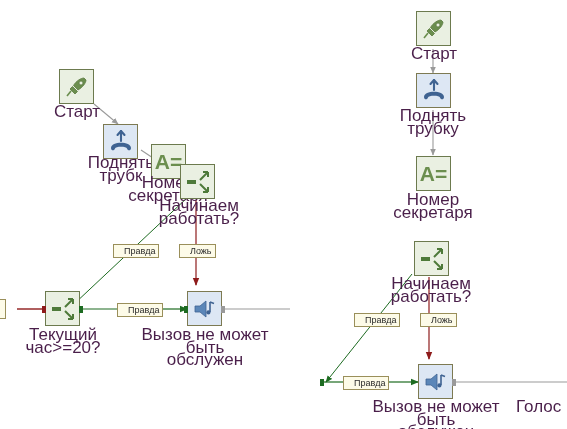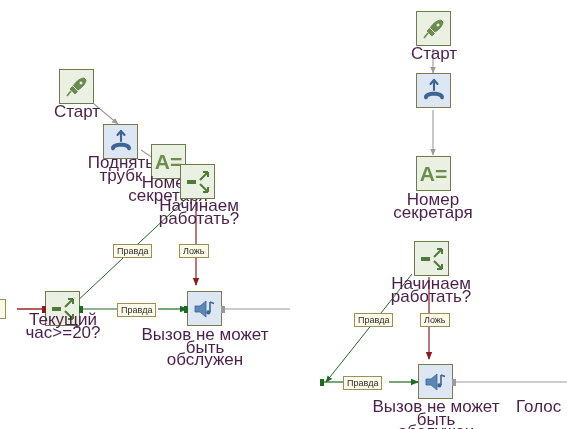--- a/index.html
+++ b/index.html
@@ -13,21 +13,21 @@
   .node.green{background:#eaf0e2;border-color:#6c7a4e;}
   .node.blue{background:#dde7f4;border-color:#7d7a52;}
 
   
   .caption{position:absolute;color:#4a1f4a;font-size:17px;line-height:12.5px;
            text-align:center;white-space:pre-line;letter-spacing:0px;}
 
   
   .chip{position:absolute;box-sizing:border-box;background:#fdfbe8;
         border:1px solid #9a8f5a;color:#2a2a2a;font-size:9px;line-height:10px;
-        padding:1px 3px 1px 3px;white-space:nowrap;}
+        padding:1px 3px 1px 10px;white-space:nowrap;}
   .chip.blank{padding:0;width:10px;height:20px;}
 
   
   .port{position:absolute;width:4px;height:7px;}
   .port.g{background:#1d6b21;}
   .port.r{background:#8e1b1b;}
   .port.gr{background:#9a9a9a;}
 </style>
 </head>
 <body>
@@ -112,21 +112,21 @@
   </div>
   <div class="caption" style="left:140px;top:200px;width:118px;">Начинаем работать?</div>
 
   <div class="node green" style="left:45px;top:291px;width:35px;height:35px;">
     <svg width="26" height="26" viewBox="0 0 26 26">
       <rect x="2" y="11" width="9" height="4" fill="#4e7a3a"></rect>
       <path d="M15,11 L23,3 M23,3 L18,3 M23,3 L23,8" stroke="#4e7a3a" stroke-width="2" fill="none"></path>
       <path d="M15,15 L23,23 M23,23 L18,23 M23,23 L23,18" stroke="#4e7a3a" stroke-width="2" fill="none"></path>
     </svg>
   </div>
-  <div class="caption" style="left:8px;top:314px;width:110px;">Текущий час&gt;=20?</div>
+  <div class="caption" style="left:8px;top:329px;width:110px;">Текущий час&gt;=20?</div>
   <div class="port g" style="left:79px;top:306px;"></div>
   <div class="port r" style="left:42px;top:306px;"></div>
 
   <div class="node blue" style="left:187px;top:291px;width:35px;height:35px;">
     <svg width="26" height="26" viewBox="0 0 26 26">
       <path d="M3,10 L8,10 L14,5 L14,21 L8,16 L3,16 z" fill="#5b86b8" stroke="#3f6392" stroke-width="0.8" stroke-linejoin="round"></path>
       <path d="M18,6 L18,16" stroke="#3f6392" stroke-width="1.6" fill="none"></path>
       <circle cx="16.4" cy="16.4" r="2.1" fill="#3f6392"></circle>
       <path d="M18,6 L22,7.5" stroke="#3f6392" stroke-width="1.6" fill="none"></path>
     </svg>
@@ -152,20 +152,21 @@
     </svg>
   </div>
   <div class="caption" style="left:393px;top:48px;width:82px;">Старт</div>
 
   <div class="node blue" style="left:416px;top:73px;width:35px;height:35px;">
     <svg width="26" height="26" viewBox="0 0 26 26">
       <path d="M13,2 L13,12 M13,2 L9.5,6 M13,2 L16.5,6" stroke="#3f6392" stroke-width="2.1" fill="none" stroke-linecap="round"></path>
       <path d="M3,19 C3,12 23,12 23,19 C23,22 19.5,22 19,19.5 C18.6,17.2 7.4,17.2 7,19.5 C6.5,22 3,22 3,19 z" fill="#3f6392"></path>
     </svg>
   </div>
+  <div class="caption" style="left:385px;top:110px;width:96px;">Поднять трубку</div>
 
   <div class="node green" style="left:416px;top:156px;width:35px;height:35px;">
     <span style="font-family:'Liberation Sans',sans-serif;font-size:21px;font-weight:bold;color:#6b8e4e;line-height:21px;">A=</span>
   </div>
   <div class="caption" style="left:381px;top:194px;width:104px;">Номер секретаря</div>
 
   <div class="node green" style="left:414px;top:241px;width:35px;height:35px;">
     <svg width="26" height="26" viewBox="0 0 26 26">
       <rect x="2" y="11" width="9" height="4" fill="#4e7a3a"></rect>
       <path d="M15,11 L23,3 M23,3 L18,3 M23,3 L23,8" stroke="#4e7a3a" stroke-width="2" fill="none"></path>

